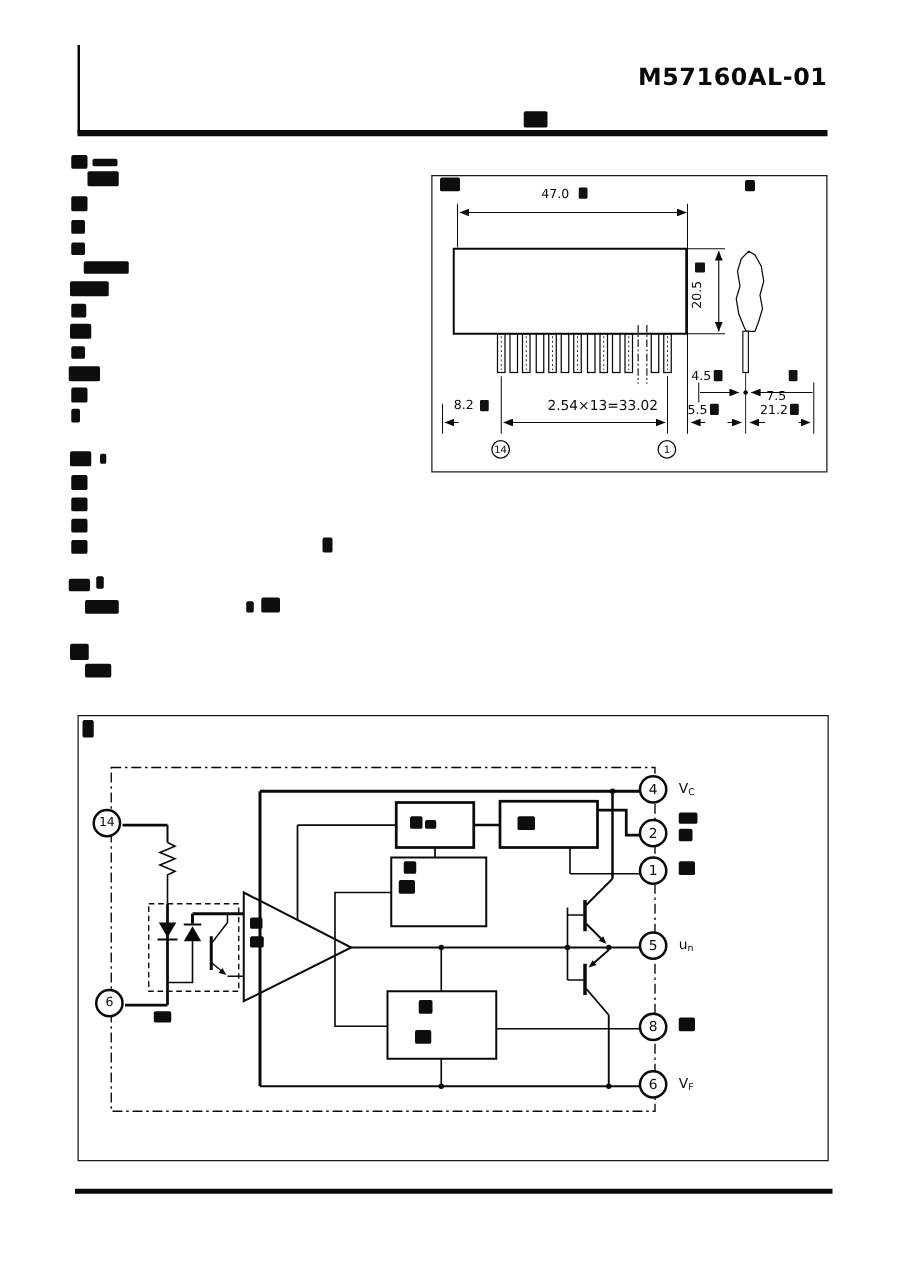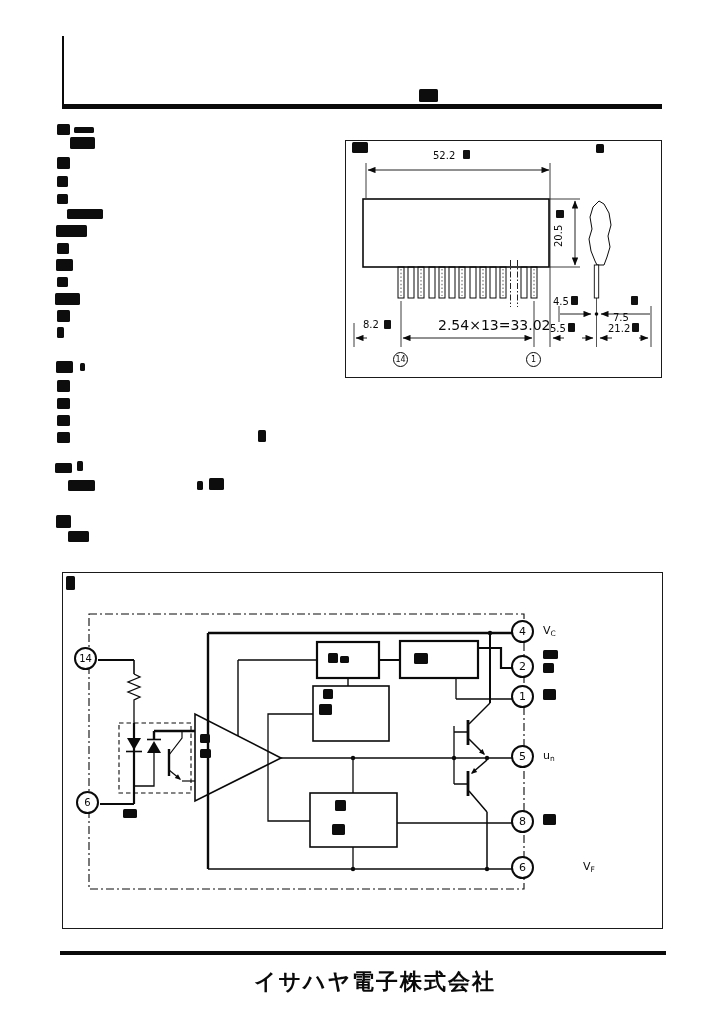--- a/index.html
+++ b/index.html
@@ -1,21 +1,21 @@
 <!DOCTYPE html>
 <html><head>
 <meta charset="utf-8">
 <style>
   html,body{margin:0;padding:0;background:#ffffff;}
   .page{position:relative;width:720px;height:1012px;background:#fff;overflow:hidden;
         font-family:"DejaVu Sans","Liberation Sans",sans-serif;color:#0a0a0a;}
   .rule{position:absolute;background:#0a0a0a;}
   .blob{position:absolute;background:#0d0d0d;border-radius:1.5px;}
   .dim{position:absolute;font-size:10px;line-height:10px;white-space:nowrap;color:#0a0a0a;}
-  .dim.small{font-size:14px;}
+  .dim.small{font-size:11px;}
   .tol{position:absolute;background:#111;border-radius:1px;}
   .boxframe{position:absolute;border:1px solid #1a1a1a;background:#fff;}
   .dpin{position:absolute;box-sizing:border-box;width:23px;height:23px;border:2px solid #0a0a0a;
         border-radius:50%;background:#fff;display:flex;align-items:center;justify-content:center;
         font-size:11px;font-weight:500;z-index:4;}
   .dpin.wide{font-size:10px;}
   .callout{position:absolute;box-sizing:border-box;width:15px;height:15px;border:1.3px solid #0a0a0a;
         border-radius:50%;background:#fff;display:flex;align-items:center;justify-content:center;
         font-size:8px;z-index:4;}
   .plabel{position:absolute;font-size:11px;white-space:nowrap;z-index:4;}
@@ -24,20 +24,21 @@
   .company{position:absolute;font-size:22px;font-weight:bold;letter-spacing:2px;text-align:center;}
   .rot{transform:rotate(-90deg);transform-origin:center;}
   svg{position:absolute;left:0;top:0;}
 </style>
 </head>
 <body>
 
 <div class="page">
 
   <div class="rule" style="left:62px;top:36px;width:2px;height:70px;"></div>
+  <div class="title" style="left:400px;top:51px;width:262px;text-align:right;">M57160AL-01</div>
   <div class="rule" style="left:62px;top:104px;width:600px;height:5px;"></div>
   <div class="blob" style="left:419px;top:89px;width:19px;height:13px;"></div>
 
   <div class="blob" style="left:57px;top:124px;width:13px;height:11px;"></div>
   <div class="blob" style="left:74px;top:127px;width:20px;height:6px;"></div>
   <div class="blob" style="left:70px;top:137px;width:25px;height:12px;"></div>
   <div class="blob" style="left:57px;top:157px;width:13px;height:12px;"></div>
   <div class="blob" style="left:57px;top:176px;width:11px;height:11px;"></div>
   <div class="blob" style="left:57px;top:194px;width:11px;height:10px;"></div>
   <div class="blob" style="left:67px;top:209px;width:36px;height:10px;"></div>
@@ -133,21 +134,21 @@
 
         <line x1="57" y1="197" x2="186" y2="197" stroke-width="0.9" marker-start="url(#pa)" marker-end="url(#pa)"></line>
         <line x1="55" y1="160" x2="55" y2="206" stroke-width="0.8"></line>
         <line x1="188" y1="160" x2="188" y2="206" stroke-width="0.8"></line>
       </g>
     </svg>
   </div>
 
   <div class="blob" style="left:352px;top:142px;width:16px;height:11px;"></div>
   <div class="blob" style="left:596px;top:144px;width:8px;height:9px;"></div>
-  <div class="dim" style="left:433px;top:151px;">52.2</div>
+  <div class="dim" style="left:433px;top:151px;">47.0</div>
   <div class="tol" style="left:463px;top:150px;width:7px;height:9px;"></div>
   <div class="dim rot" style="left:545px;top:228px;width:28px;">20.5</div>
   <div class="tol" style="left:556px;top:210px;width:8px;height:8px;"></div>
   <div class="dim" style="left:363px;top:320px;">8.2</div>
   <div class="tol" style="left:384px;top:320px;width:7px;height:9px;"></div>
   <div class="dim small" style="left:438px;top:320px;">2.54×13=33.02</div>
   <div class="dim" style="left:553px;top:297px;">4.5</div>
   <div class="tol" style="left:571px;top:296px;width:7px;height:9px;"></div>
   <div class="dim" style="left:613px;top:313px;">7.5</div>
   <div class="tol" style="left:631px;top:296px;width:7px;height:9px;"></div>
@@ -237,29 +238,28 @@
   <div class="dpin" style="left:511px;top:856px;">6</div>
   <div class="dpin wide" style="left:74px;top:647px;">14</div>
   <div class="dpin wide" style="left:76px;top:791px;">6</div>
 
   <div class="plabel" style="left:543px;top:624px;"><span>V</span><span class="sub">C</span></div>
   <div class="blob" style="left:543px;top:650px;width:15px;height:9px;"></div>
   <div class="blob" style="left:543px;top:663px;width:11px;height:10px;"></div>
   <div class="blob" style="left:543px;top:689px;width:13px;height:11px;"></div>
   <div class="plabel" style="left:543px;top:749px;"><span>u</span><span class="sub">n</span></div>
   <div class="blob" style="left:543px;top:814px;width:13px;height:11px;"></div>
-  <div class="plabel" style="left:543px;top:860px;margin-left:40px;"><span>V</span><span class="sub">F</span></div>
+  <div class="plabel" style="left:543px;top:860px;"><span>V</span><span class="sub">F</span></div>
   <div class="blob" style="left:123px;top:809px;width:14px;height:9px;"></div>
 
   <div class="blob" style="left:328px;top:653px;width:10px;height:10px;"></div>
   <div class="blob" style="left:340px;top:656px;width:9px;height:7px;"></div>
   <div class="blob" style="left:414px;top:653px;width:14px;height:11px;"></div>
   <div class="blob" style="left:323px;top:689px;width:10px;height:10px;"></div>
   <div class="blob" style="left:319px;top:704px;width:13px;height:11px;"></div>
   <div class="blob" style="left:335px;top:800px;width:11px;height:11px;"></div>
   <div class="blob" style="left:332px;top:824px;width:13px;height:11px;"></div>
   <div class="blob" style="left:200px;top:734px;width:10px;height:9px;"></div>
   <div class="blob" style="left:200px;top:749px;width:11px;height:9px;"></div>
 
   <div class="rule" style="left:60px;top:951px;width:606px;height:4px;"></div>
-  <div class="company" style="left:160px;top:967px;width:430px;">イサハヤ電子株式会社</div>
 
 </div>
 
 </body></html>

